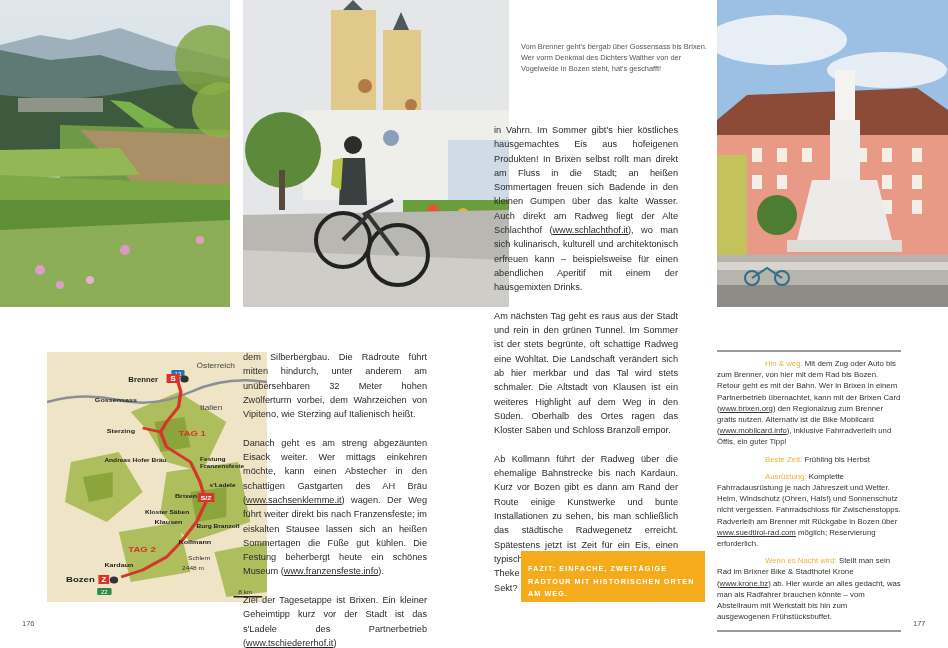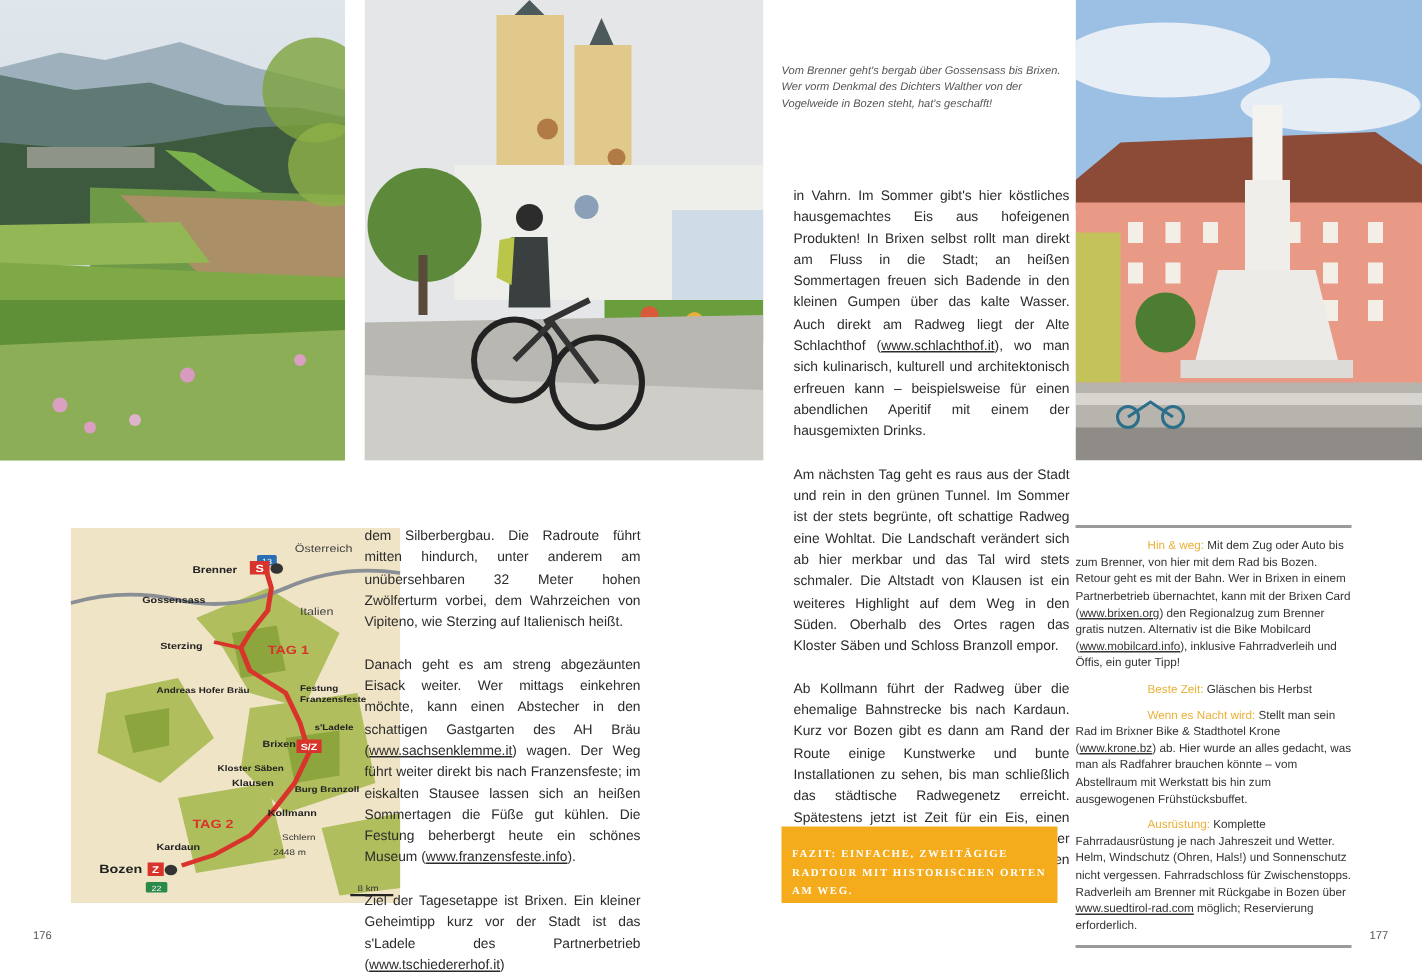--- a/index.html
+++ b/index.html
@@ -8,39 +8,39 @@
 
     .photo { position: absolute; overflow: hidden; }
     .photo svg { display: block; width: 100%; height: 100%; }
 
     #photo-sterzing { left: 0; top: 0; width: 230px; height: 307px; }
     #photo-brixen { left: 243px; top: 0; width: 266px; height: 307px; }
     #photo-bozen { left: 717px; top: 0; width: 231px; height: 307px; }
 
     .caption {
       position: absolute; left: 521px; top: 41px; width: 190px;
-      font-size: 7.4px; line-height: 11px; color: #555; font-style: italic;
+      font-size: 7.4px; line-height: 11px; color: #555;
     }
 
     .col { position: absolute; font-size: 9.2px; line-height: 14.3px; color: #2b2b2b; text-align: justify; hyphens: manual; }
     .col p { margin-bottom: 14.3px; }
     .col p:last-child { margin-bottom: 0; }
     .link { text-decoration: underline; }
 
     #col-left { left: 243px; top: 350px; width: 184px; }
-    #col-mid { left: 529px; top: 123px; width: 184px; }
+    #col-mid { left: 494px; top: 123px; width: 184px; }
 
     #map { position: absolute; left: 47px; top: 352px; width: 220px; height: 250px; overflow: hidden; }
     #map svg { display: block; width: 100%; height: 100%; }
 
     .fazit {
       position: absolute; left: 521px; top: 551px; width: 184px; height: 51px;
       background: #f4ab1c; color: #fff; font-weight: bold;
       font-size: 7.2px; line-height: 12.5px; letter-spacing: 1.1px;
-      padding: 12px 6px 0 7px; text-transform: uppercase; font-family: Liberation Serif, serif;
+      padding: 12px 6px 0 7px; text-transform: uppercase;
     }
 
     .info-box { position: absolute; left: 717px; top: 350px; width: 184px; }
     .rule { height: 2px; background: #9a9a9a; }
     .info-item { font-size: 7.8px; line-height: 11.2px; color: #333; margin-top: 6px; }
     .info-item .label { color: #eab13a; padding-left: 48px; }
     .info-box .rule.bottom { margin-top: 8px; }
 
     .page-num { position: absolute; top: 619px; font-size: 7.5px; color: #555; }
     #page-left { left: 22px; text-align: center; }
@@ -211,20 +211,20 @@
   <p><span>in Vahrn. Im Sommer gibt's hier köstliches hausgemachtes Eis aus hofeigenen Produkten! In Brixen selbst rollt man direkt am Fluss in die Stadt; an heißen Sommertagen freuen sich Badende in den kleinen Gumpen über das kalte Wasser. Auch direkt am Radweg liegt der Alte Schlachthof (</span><span class="link">www.schlachthof.it</span><span>), wo man sich kulinarisch, kulturell und architektonisch erfreuen kann – beispielsweise für einen abendlichen Aperitif mit einem der hausgemixten Drinks.</span></p>
   <p>Am nächsten Tag geht es raus aus der Stadt und rein in den grünen Tunnel. Im Sommer ist der stets begrünte, oft schattige Radweg eine Wohltat. Die Landschaft verändert sich ab hier merkbar und das Tal wird stets schmaler. Die Altstadt von Klausen ist ein weiteres Highlight auf dem Weg in den Süden. Oberhalb des Ortes ragen das Kloster Säben und Schloss Branzoll empor.</p>
   <p>Ab Kollmann führt der Radweg über die ehemalige Bahnstrecke bis nach Kardaun. Kurz vor Bozen gibt es dann am Rand der Route einige Kunstwerke und bunte Installationen zu sehen, bis man schließlich das städtische Radwegenetz erreicht. Spätestens jetzt ist Zeit für ein Eis, einen typisch italienischen Stehkaffee an der Theke oder vielleicht sogar ein Gläschen Sekt?</p>
 </div>
 
 <div class="fazit">Fazit: Einfache, zweitägige Radtour mit historischen Orten am Weg.</div>
 
 <div class="info-box">
   <div class="rule"></div>
   <div class="info-item"><span class="label">Hin &amp; weg:</span><span> Mit dem Zug oder Auto bis zum Brenner, von hier mit dem Rad bis Bozen. Retour geht es mit der Bahn. Wer in Brixen in einem Partnerbetrieb übernachtet, kann mit der Brixen Card (</span><span class="link">www.brixen.org</span><span>) den Regionalzug zum Brenner gratis nutzen. Alternativ ist die Bike Mobilcard (</span><span class="link">www.mobilcard.info</span><span>), inklusive Fahrradverleih und Öffis, ein guter Tipp!</span></div>
-  <div class="info-item"><span class="label">Beste Zeit:</span><span> Gläschen bis Herbst</span></div>
+  <div class="info-item"><span class="label">Beste Zeit:</span><span> Frühling bis Herbst</span></div>
+  <div class="info-item"><span class="label">Ausrüstung:</span><span> Komplette Fahrradausrüstung je nach Jahreszeit und Wetter. Helm, Windschutz (Ohren, Hals!) und Sonnenschutz nicht vergessen. Fahrradschloss für Zwischenstopps. Radverleih am Brenner mit Rückgabe in Bozen über </span><span class="link">www.suedtirol-rad.com</span><span> möglich; Reservierung erforderlich.</span></div>
   <div class="info-item"><span class="label">Wenn es Nacht wird:</span><span> Stellt man sein Rad im Brixner Bike &amp; Stadthotel Krone (</span><span class="link">www.krone.bz</span><span>) ab. Hier wurde an alles gedacht, was man als Radfahrer brauchen könnte – vom Abstellraum mit Werkstatt bis hin zum ausgewogenen Frühstücksbuffet.</span></div>
-  <div class="info-item"><span class="label">Ausrüstung:</span><span> Komplette Fahrradausrüstung je nach Jahreszeit und Wetter. Helm, Windschutz (Ohren, Hals!) und Sonnenschutz nicht vergessen. Fahrradschloss für Zwischenstopps. Radverleih am Brenner mit Rückgabe in Bozen über </span><span class="link">www.suedtirol-rad.com</span><span> möglich; Reservierung erforderlich.</span></div>
   <div class="rule bottom"></div>
 </div>
 
 <div class="page-num" id="page-left">176</div>
 <div class="page-num" id="page-right">177</div>
 
 </body></html>

